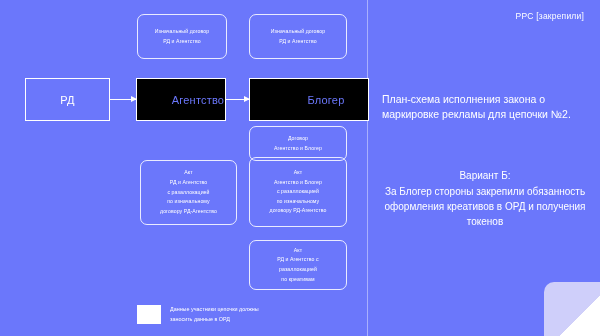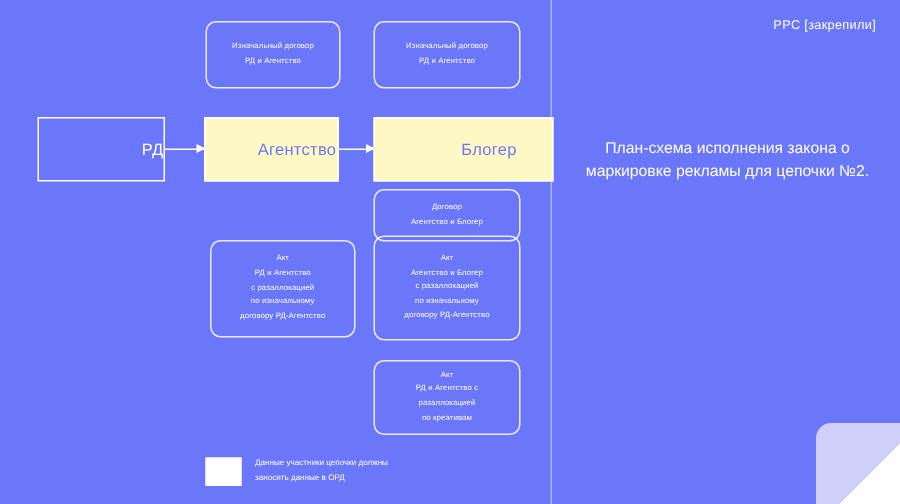--- a/index.html
+++ b/index.html
@@ -43,24 +43,23 @@
     align-items: center;
     justify-content: center;
     text-align: center;
     font-size: 11px;
     letter-spacing: 0.2px;
   }
   .node-outline {
     border: 1px solid #ffffff;
     background: transparent;
     color: #ffffff;
-    justify-content: flex-end;
   }
   .node-filled {
-    background: #fef9c3;
+    background: #000000;
     color: #6b77fb;
     border: 1px solid #ffffff;
     padding-left: 34px;
   }
 
   #node-rd      { left: 25px;  top: 78px;  width: 85px;  height: 43px; }
   #node-agency  { left: 136px; top: 78px;  width: 90px;  height: 43px; }
   #node-blogger { left: 249px; top: 78px;  width: 120px;  height: 43px; }
 
   
@@ -125,21 +124,20 @@
     font-size: 8.5px;
     letter-spacing: 0.2px;
     color: #ffffff;
     white-space: nowrap;
   }
   .headline {
     position: absolute;
     left: 0;
     top: 92px;
     width: 206px;
-    text-align: center;
     font-size: 10.5px;
     line-height: 1.45;
     color: #ffffff;
   }
   .subhead {
     position: absolute;
     left: -3px;
     top: 168px;
     width: 212px;
     text-align: center;
@@ -267,20 +265,24 @@
       <div id="legend-text">Данные участники цепочки должны
 заносить данные в ОРД</div>
     </div>
   </div>
 
   <div class="right-pane">
     <div id="brand-tag">PPC [закрепили]</div>
 
     <div class="headline">План-схема исполнения закона о маркировке рекламы для цепочки №2.</div>
 
+    <div class="subhead">
+      <span class="variant">Вариант Б:</span>
+      <span>За Блогер стороны закрепили обязанность оформления креативов в ОРД и получения токенов</span>
+    </div>
   </div>
 
   <div id="corner-decor">
     <div class="shape"></div>
     <div class="cut"></div>
   </div>
 
 </div>
 
 </body></html>

